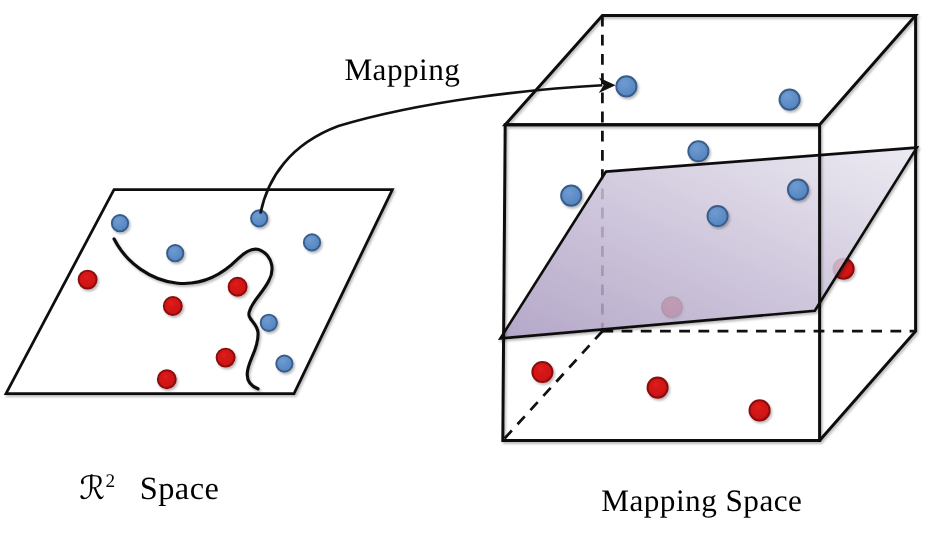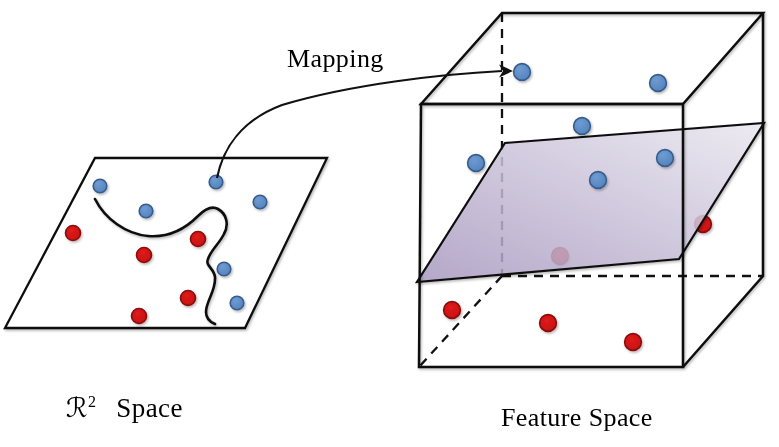--- a/index.html
+++ b/index.html
@@ -100,16 +100,16 @@
 
   <div class="label lbl-mapping">
     <span>Mapping</span>
   </div>
 
   <div class="label lbl-r2">
     <span class="script-r">ℛ</span><sup>2</sup><span class="word-gap">Space</span>
   </div>
 
   <div class="label lbl-feature">
-    <span>Feature Space</span>
+    <span>Mapping Space</span>
   </div>
 
 </div>
 
 </body></html>

